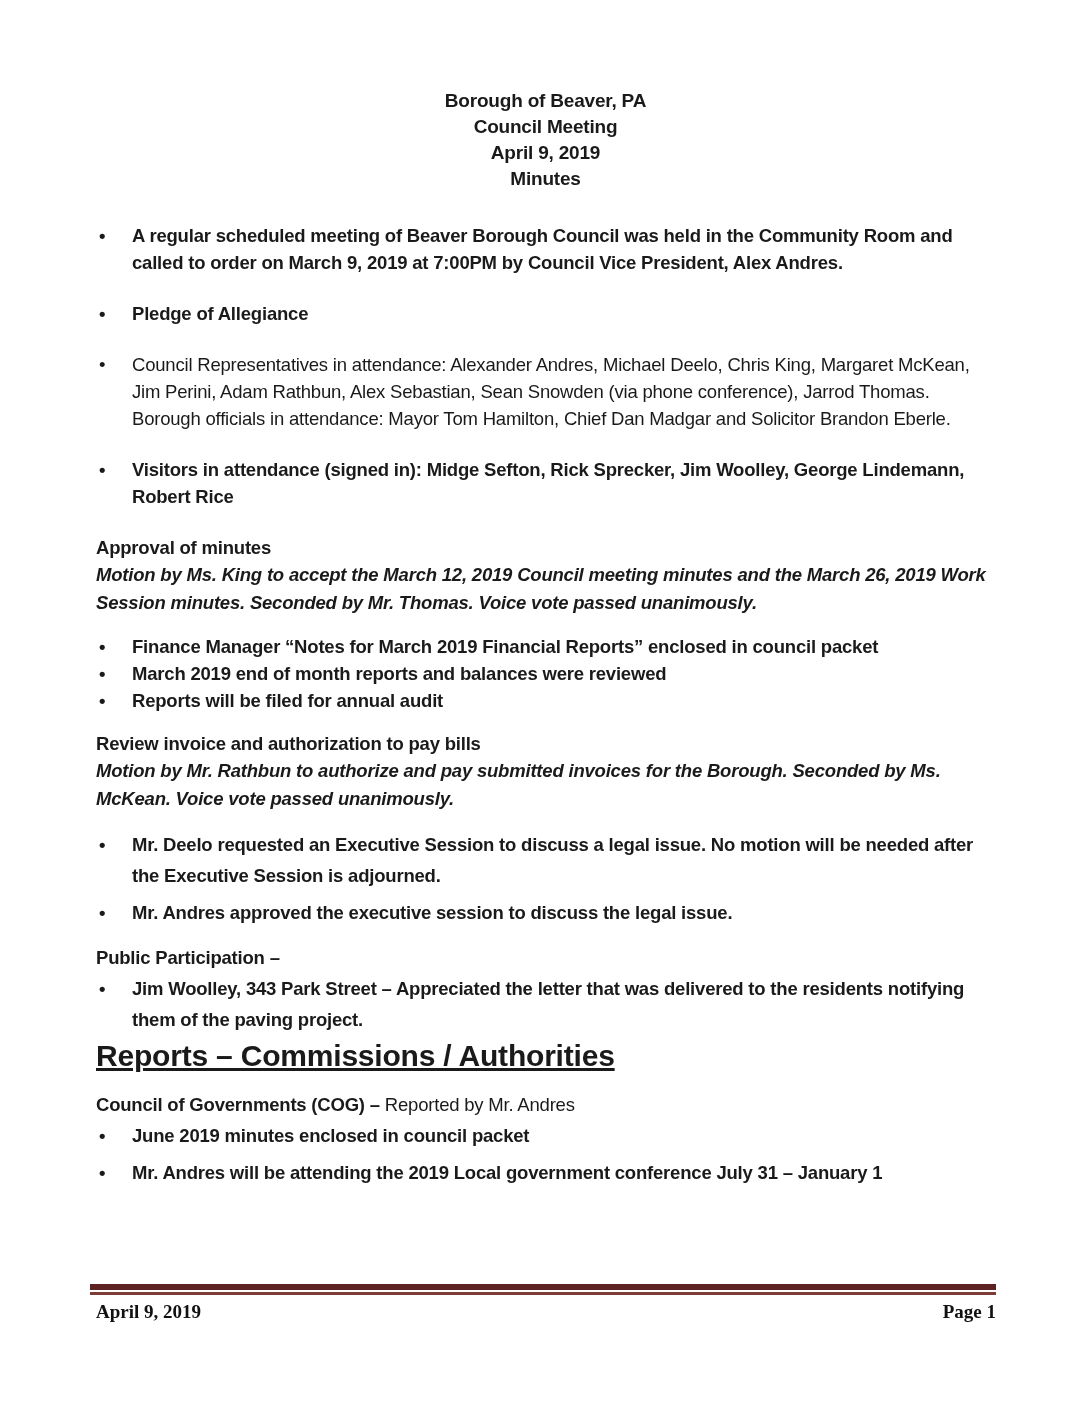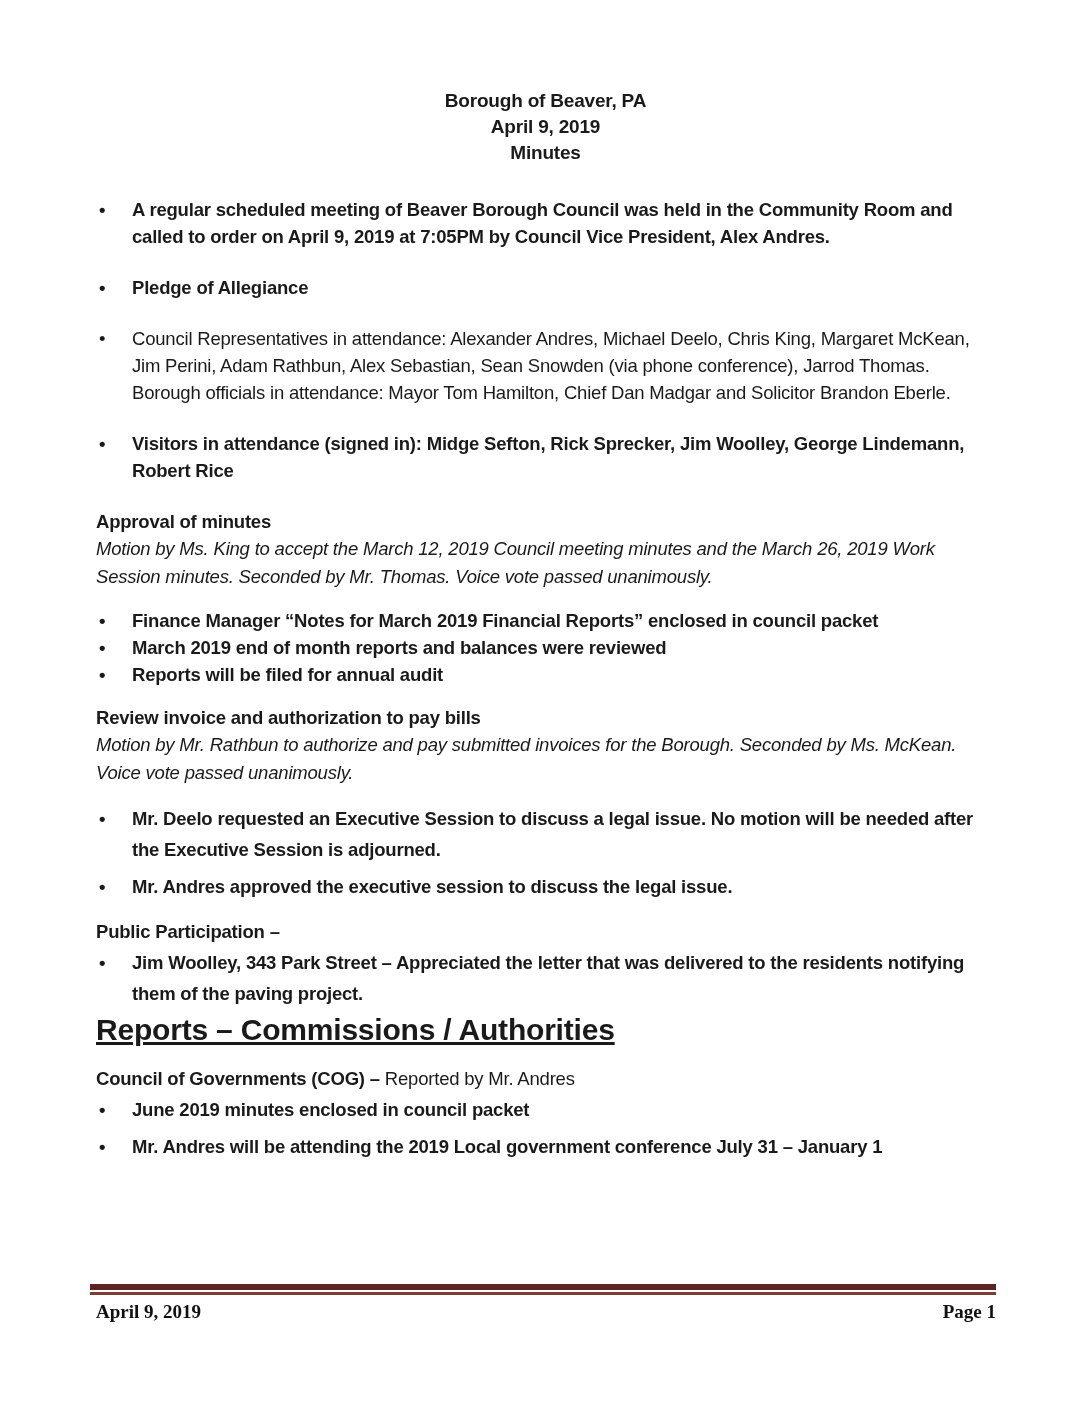--- a/index.html
+++ b/index.html
@@ -50,21 +50,21 @@
   .bullet.tight  { margin-bottom: 0; }
   .bullet.spaced { line-height: 31px; margin-top: 2px; margin-bottom: 6px; }
   .heading {
     font-weight: 700;
     margin: 8px 0 0 0;
   }
   .heading.gap { margin-top: 16px; }
   .heading.mixed { margin: 2px 0 2px 0; }
   .heading .hm-normal { font-weight: 400; }
   .motion {
-    font-weight: 400;
+    font-weight: 700;
     font-style: italic;
     line-height: 28px;
     margin: 0 0 16px 0;
   }
   .section-title {
     font-weight: 700;
     font-size: 30px;
     line-height: 30px;
     text-decoration: underline;
     margin: 2px 0 20px 0;
@@ -89,27 +89,28 @@
     color: #111111;
   }
 </style>
 </head>
 <body>
 
 <div class="page">
   <div class="content">
     <div class="title-block">
       <div class="title-line">Borough of Beaver, PA</div>
+      <div class="title-line">Council Meeting</div>
       <div class="title-line">April 9, 2019</div>
       <div class="title-line">Minutes</div>
     </div>
     <div>
         <div class="bullet w-bold">
           <span class="dot">•</span>
-          <span class="btext">A regular scheduled meeting of Beaver Borough Council was held in the Community Room and called to order on April 9, 2019 at 7:05PM by Council Vice President, Alex Andres.</span>
+          <span class="btext">A regular scheduled meeting of Beaver Borough Council was held in the Community Room and called to order on March 9, 2019 at 7:00PM by Council Vice President, Alex Andres.</span>
         </div>
         <div class="bullet w-bold">
           <span class="dot">•</span>
           <span class="btext">Pledge of Allegiance</span>
         </div>
         <div class="bullet w-normal">
           <span class="dot">•</span>
           <span class="btext">Council Representatives in attendance: Alexander Andres, Michael Deelo, Chris King, Margaret McKean, Jim Perini, Adam Rathbun, Alex Sebastian, Sean Snowden (via phone conference),  Jarrod Thomas.  Borough officials in attendance:  Mayor Tom Hamilton, Chief Dan Madgar and Solicitor Brandon Eberle.</span>
         </div>
         <div class="bullet w-bold">

